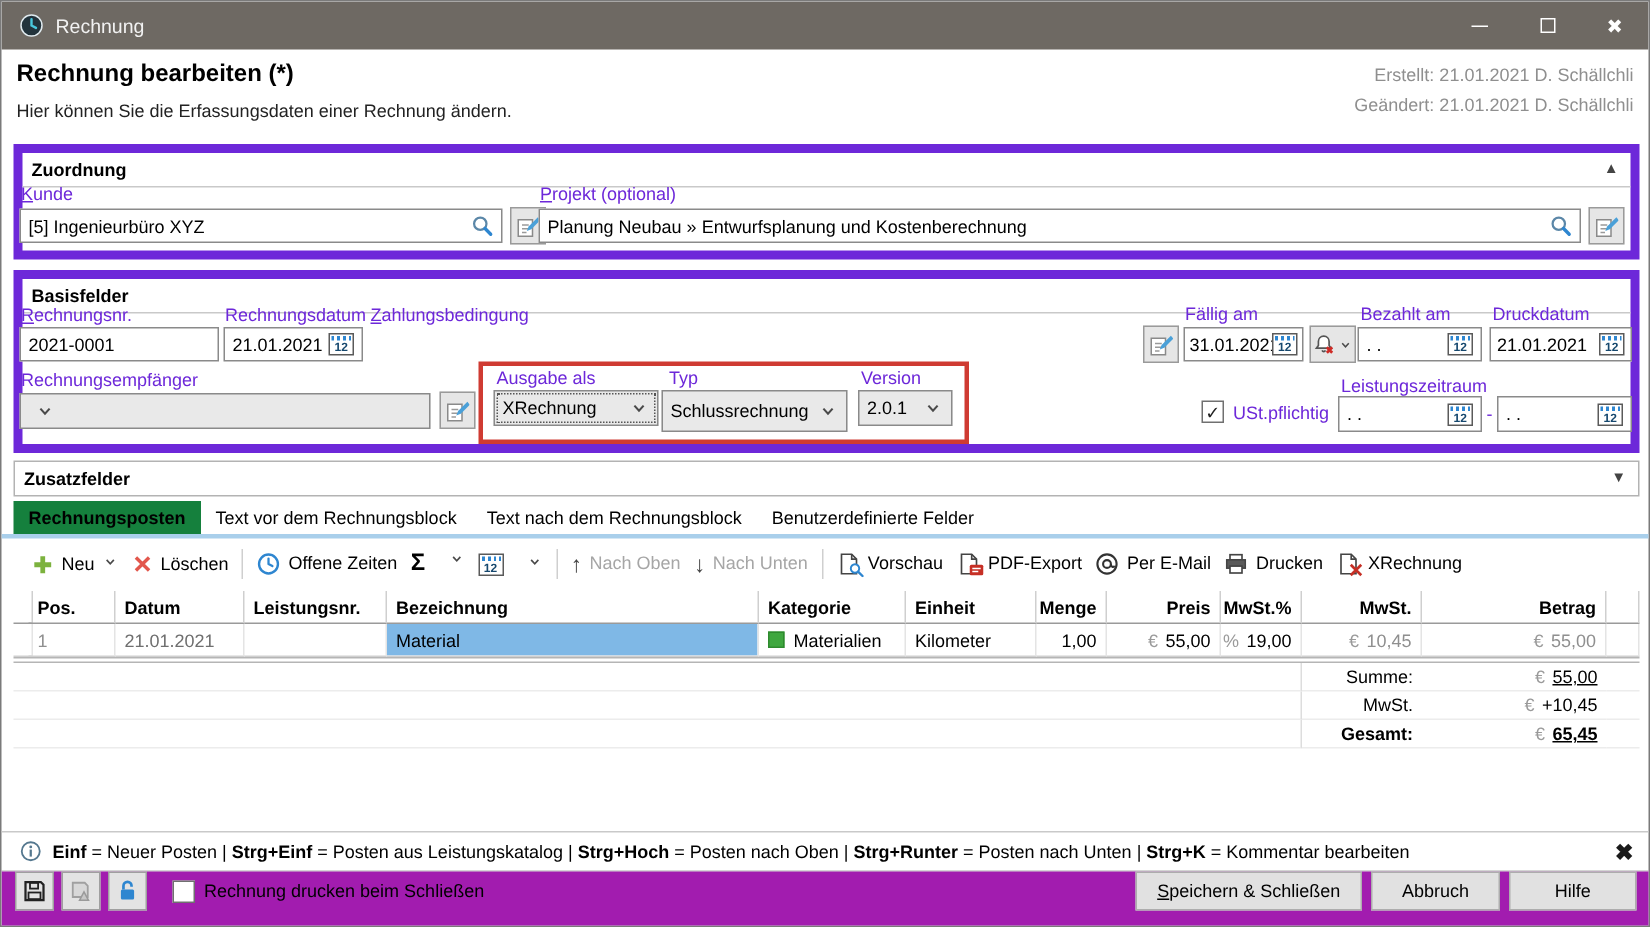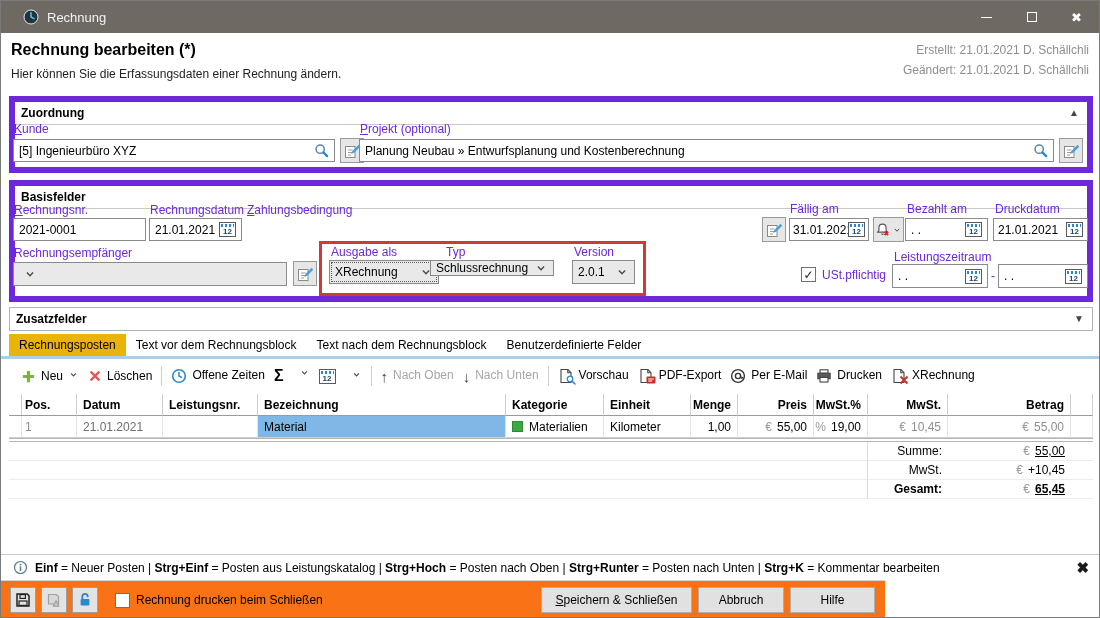--- a/index.html
+++ b/index.html
@@ -2,21 +2,21 @@
 <html><head>
 <meta charset="utf-8">
 <style>
   *{margin:0;padding:0;box-sizing:border-box}
   html,body{width:1100px;height:618px;font-family:"Liberation Sans",sans-serif;background:#fff}
   .win{position:relative;width:1100px;height:618px;background:#fff;border:1px solid #7a7a7a;overflow:hidden}
   .abs{position:absolute}
   svg{display:block}
 
   
-  .titlebar{position:absolute;left:0;top:0;width:100%;height:32px;background:#6e6963;display:flex;align-items:center;padding-left:22px;color:#fff}
+  .titlebar{position:absolute;left:0;top:0;width:100%;height:32px;background:#6e6963;display:flex;align-items:center;padding-left:12px;color:#fff}
   .titlebar .t{font-size:13px;margin-left:8px;color:#f2f2f2}
   .wbtns{position:absolute;right:0;top:0;height:32px;display:flex}
   .wbtn{width:45px;height:32px;display:flex;align-items:center;justify-content:center;color:#fff;font-size:13px;cursor:default}
   .minbar{width:11px;height:1px;background:#fff;display:block}
   .maxbox{width:10px;height:10px;border:1px solid #fff;display:block}
 
   
   .pgtitle{position:absolute;left:10px;top:40px;font-size:16px;font-weight:bold;color:#000}
   .pgsub{position:absolute;left:10px;top:66px;font-size:12px;color:#222}
   .meta{position:absolute;right:10px;font-size:12px;color:#8f8f8f;white-space:nowrap}
@@ -41,21 +41,21 @@
   .cal-icon::after{content:"12";position:absolute;left:0;right:0;top:4px;bottom:0;font-size:8px;line-height:10px;text-align:center;color:#16486e;font-weight:bold}
 
   .redbox{position:absolute;left:318px;top:240px;width:327px;height:55px;border:3px solid #cf3b32;background:transparent;z-index:5}
 
   .chk{display:inline-flex;width:15px;height:15px;border:1px solid #707070;background:#fff;align-items:center;justify-content:center;font-size:12px;color:#222;flex:none}
 
   
   .zbar{position:absolute;left:8px;top:306px;width:1084px;height:24px;border:1px solid #b3b3b3;background:#fff}
   .tabs{position:absolute;left:8px;top:333px;height:22px;display:flex;align-items:stretch;font-size:12px}
   .tab{display:flex;align-items:center;padding:0 10px;color:#000;white-space:nowrap}
-  .tab.active{background:#eab308;font-weight:normal}
+  .tab.active{background:#15803d;font-weight:bold}
   .tabstrip{position:absolute;left:0px;top:355px;width:1100px;height:3px;background:#a9cfeb}
 
   
   .toolbar{position:absolute;left:8px;top:359px;width:1084px;height:32px;display:flex;align-items:center;gap:9px;padding-left:12px;font-size:12px;color:#000}
   .titem{display:flex;gap:5px;white-space:nowrap}
   .tsep{width:1px;height:20px;background:#cfcfcf;flex:none}
   .dis{color:#a6a6a6}
 
   
   .grid{position:absolute;left:8px;top:393px;width:1084px;display:grid;
@@ -70,21 +70,21 @@
   .gray{color:#8f8f8f}
   .dim{color:#6f6f6f}
   .cur{color:#9a9a9a;margin-right:5px}
   .sel{background:#7fb8e6;align-self:stretch;display:flex;align-items:center;padding-left:6px;margin:0 -6px;flex:1}
   .swatch{width:11px;height:11px;background:#3fa73f;border:1px solid #2e8a2e;margin-right:6px;flex:none}
   .ul{text-decoration:underline}
 
   
   .hintbar{position:absolute;left:0;top:553px;width:1100px;height:26px;border-top:1px solid #c9c9c9;display:flex;align-items:center;padding:0 12px;font-size:12px;color:#000;gap:0;white-space:pre}
   .hintbar b{font-weight:bold}
-  .footer{position:absolute;left:0;top:579px;width:884px;height:39px;background:#f97316;border-top:1px solid #d5d5d5;display:flex;align-items:center}
+  .footer{position:absolute;left:0;top:579px;width:1100px;height:39px;background:#a21caf;border-top:1px solid #d5d5d5;display:flex;align-items:flex-start}
   .fbtn{width:26px;height:26px;background:#e3e3e3;border:1px solid #9f9f9f;display:flex;align-items:center;justify-content:center;margin-right:5px}
   .pushbtn{height:26px;background:#e1e1e1;border:1px solid #adadad;font-size:12px;color:#000;display:flex;align-items:center;justify-content:center;font-family:"Liberation Sans",sans-serif}
   .pushbtn span{display:block}
 </style>
 </head>
 <body>
 
 <svg width="0" height="0" style="position:absolute">
   <defs>
     <symbol id="i-chevron" viewBox="0 0 16 16">
@@ -282,21 +282,21 @@
 
   <div class="redbox"></div>
   <div class="lbl" style="left:330px;top:244px;z-index:6">Ausgabe als</div>
   <div class="inp combo-gray focusdots" style="left:328px;top:259px;width:110px;height:24px;z-index:6">
     <span class="v">XRechnung</span>
     <svg class="chev" width="14" height="14">
         <use href="#i-chevron"></use>
       </svg>
   </div>
   <div class="lbl" style="left:445px;top:244px;z-index:6">Typ</div>
-  <div class="inp combo-gray" style="left:429px;top:259px;width:124px;height:16px;z-index:6">
+  <div class="inp combo-gray" style="left:440px;top:259px;width:124px;height:28px;z-index:6">
     <span class="v">Schlussrechnung</span>
     <svg class="chev" width="14" height="14">
         <use href="#i-chevron"></use>
       </svg>
   </div>
   <div class="lbl" style="left:573px;top:244px;z-index:6">Version</div>
   <div class="inp combo-gray" style="left:571px;top:259px;width:63px;height:24px;z-index:6">
     <span class="v">2.0.1</span>
     <svg class="chev" width="14" height="14">
         <use href="#i-chevron"></use>

